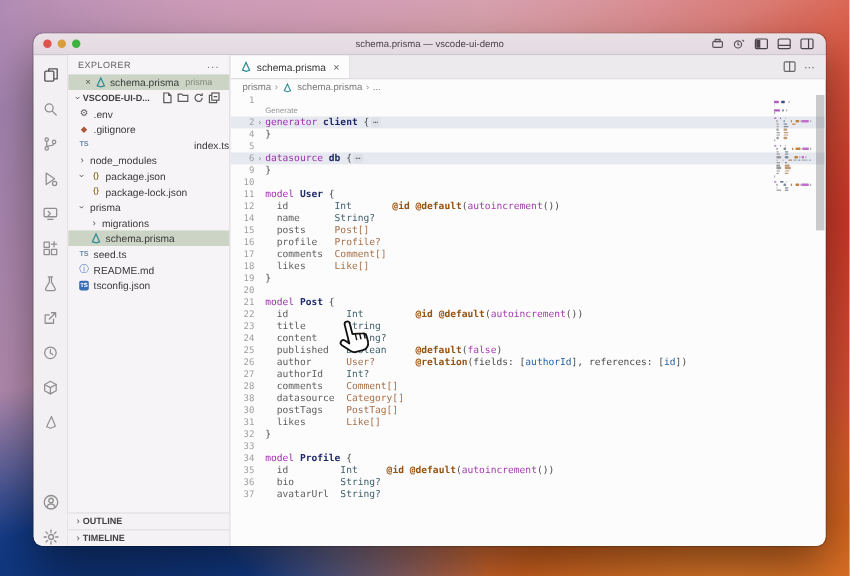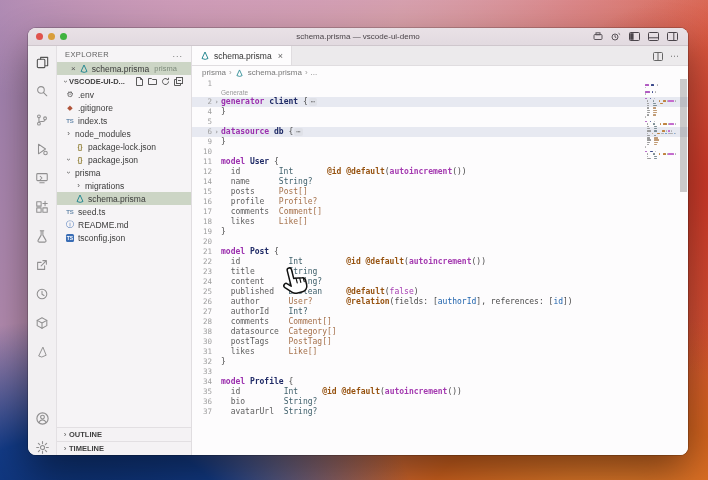--- a/index.html
+++ b/index.html
@@ -68,27 +68,27 @@
   .bc-sep{color:#9a9a9a;font-size:8px;}
   .codearea{flex:1;position:relative;overflow:hidden;font-family:"DejaVu Sans Mono",monospace;}
   .crow{height:10px;display:flex;align-items:center;white-space:pre;font-size:8px;line-height:10px;}
   .crow.fold{background:#e7e9f1;}
   .crow .num{width:20px;text-align:right;color:#a0a0a0;font-size:7.5px;flex:0 0 auto;}
   .crow .chev{width:9px;text-align:center;color:#888;font-size:7px;flex:0 0 auto;transform:rotate(0deg);}
   .crow .txt{flex:1;min-width:0;}
   .crow.lens{height:8px;}
   .lens-t{font-size:6.5px;color:#979797;font-family:"Liberation Sans",sans-serif;line-height:8px;}
   .folddots{color:#555;background:#dfe1e8;border-radius:2px;padding:0 2px;margin-left:1px;font-size:7px;}
-  .tk-k{color:#9b2fae;font-weight:700}
+  .tk-k{color:#9b2fae;font-weight:400}
   .tk-nm{color:#1f2a66;font-weight:700}
   .tk-fld{color:#5e5e5e}
   .tk-ty{color:#40616c}
   .tk-rel{color:#a5704a}
   .tk-at{color:#96520f;font-weight:700}
-  .tk-fn{color:#a43ab0;font-weight:700}
+  .tk-fn{color:#a43ab0;font-weight:400}
   .tk-val{color:#a43ab0}
   .tk-pu{color:#4a4a4a}
   .tk-rf{color:#2064ad}
   
   .minimap{position:absolute;top:3px;right:11px;width:32px;}
   .mrow{height:1.5px;margin-bottom:.8px;display:flex;}
   .mrow i{display:block;height:1.4px;margin-right:1px;border-radius:.5px;}
   .vscroll{position:absolute;top:0;right:1px;width:7px;height:113px;background:rgba(110,110,110,.35);}
   
   .cursor{position:absolute;left:279px;top:262px;width:36px;height:38px;z-index:50;transform:rotate(-14deg);pointer-events:none;}
@@ -272,36 +272,36 @@
         </div>
         <div class="tree" id="file-tree">
             <div class="trow" style="padding-left: 8px;">
               <span class="fi fi-gear">⚙</span>
               <span>.env</span>
             </div>
             <div class="trow" style="padding-left: 8px;">
               <span class="fi fi-git">◆</span>
               <span>.gitignore</span>
             </div>
-            <div class="trow" style="padding-left: 8px;">
+            <div class="trow" style="padding-left: 8px; justify-content: space-between;">
               <span class="fi fi-ts">TS</span>
               <span>index.ts</span>
             </div>
             <div class="trow" style="padding-left: 8px;">
               <span class="chev">›</span>
               <span>node_modules</span>
+            </div>
+            <div class="trow" style="padding-left: 8px;">
+              <span class="chev open">›</span>
+              <span class="fi fi-json">{}</span>
+              <span>package.json</span>
             </div>
             <div class="trow" style="padding-left: 18px;">
               <span class="fi fi-json">{}</span>
               <span>package-lock.json</span>
-            </div>
-            <div class="trow" style="padding-left: 8px;">
-              <span class="chev open">›</span>
-              <span class="fi fi-json">{}</span>
-              <span>package.json</span>
             </div>
             <div class="trow" style="padding-left: 8px;">
               <span class="chev open">›</span>
               <span>prisma</span>
             </div>
             <div class="trow" style="padding-left: 18px;">
               <span class="chev">›</span>
               <span>migrations</span>
             </div>
             <div class="trow sel" style="padding-left: 18px;">

